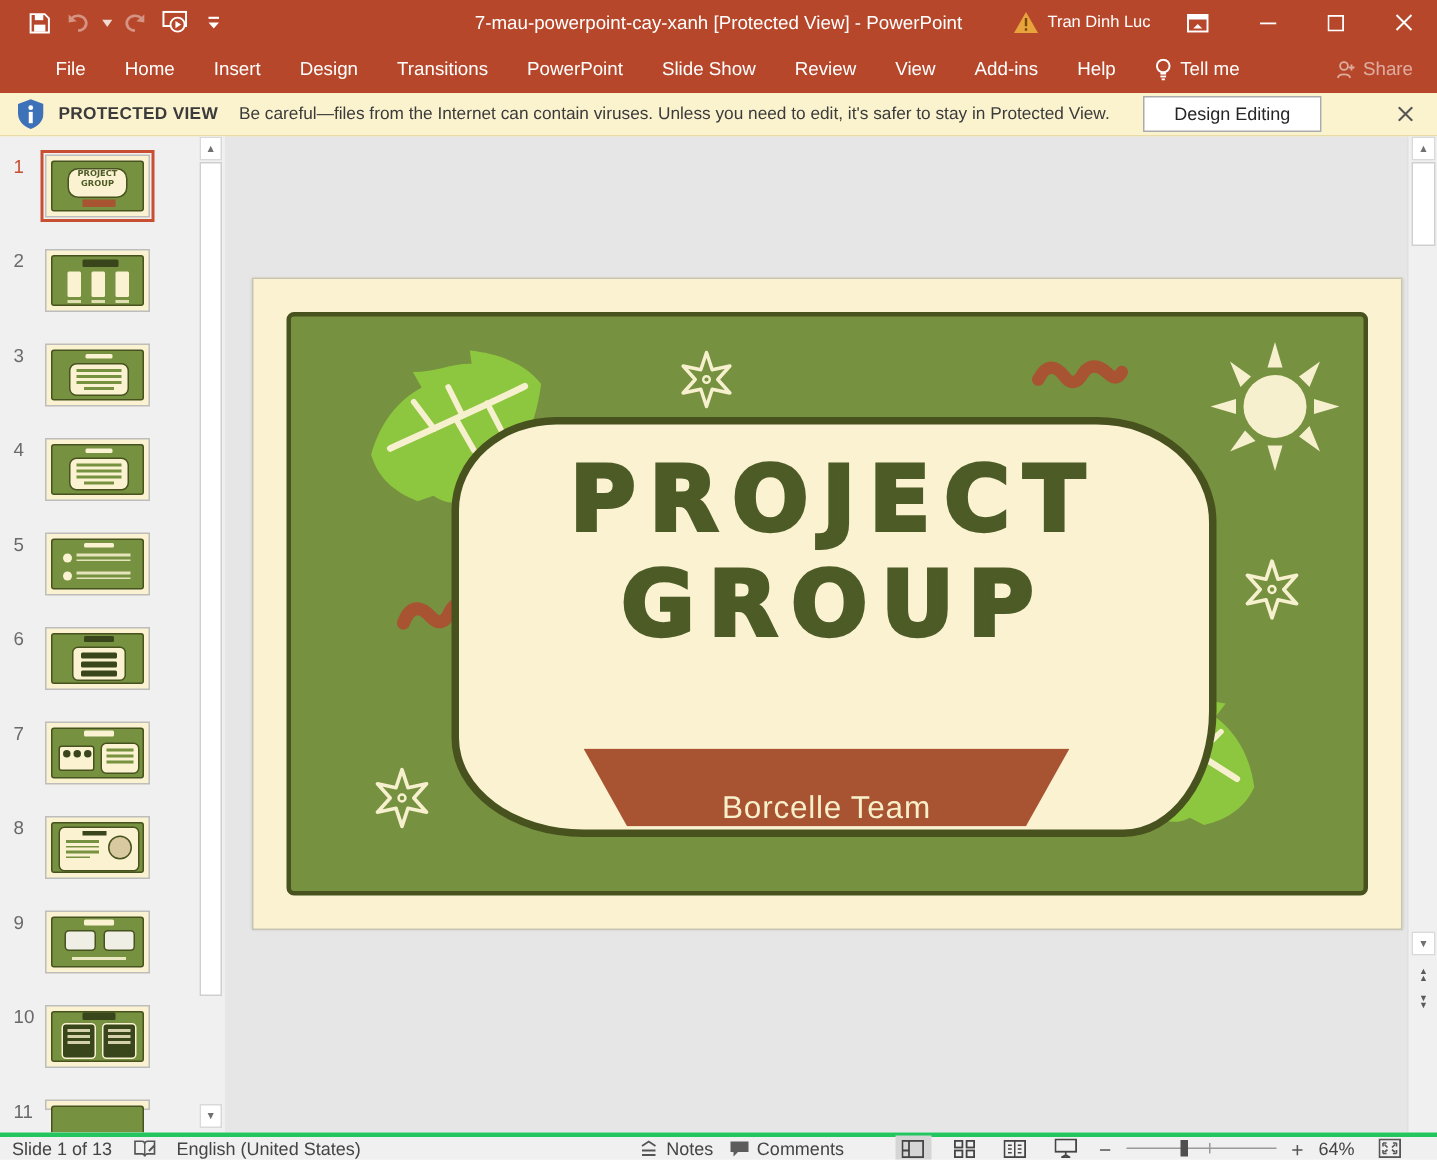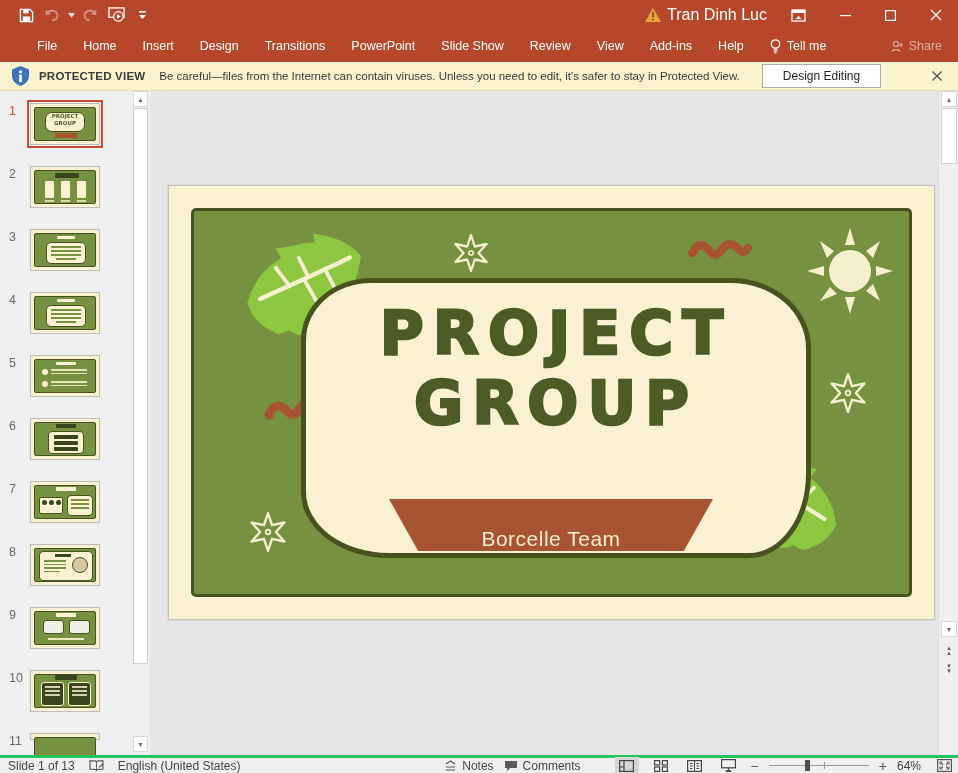--- a/index.html
+++ b/index.html
@@ -23,21 +23,21 @@
   .app{position:relative;width:958px;height:773px;background:#fff;}
 
   
   .titlebar{position:absolute;left:0;top:0;width:958px;height:30px;background:var(--chrome-red);display:flex;align-items:center;color:#fff;}
   .qat{display:flex;align-items:center;gap:2px;padding-left:14px;}
   .qat .qbtn{width:24px;height:24px;display:flex;align-items:center;justify-content:center;}
   .qbtn.dim{opacity:.42;}
   .qat .mini-caret{width:10px;height:24px;display:flex;align-items:center;justify-content:center;opacity:.8;}
   .tb-title{position:absolute;left:0;right:0;text-align:center;font-size:12.5px;color:#fff;pointer-events:none;white-space:nowrap;}
   .tb-right{position:absolute;right:0;top:0;height:30px;display:flex;align-items:center;}
-  .tb-user{display:flex;align-items:center;gap:6px;font-size:16px;margin-right:14px;white-space:nowrap;}
+  .tb-user{display:flex;align-items:center;gap:6px;font-size:11px;margin-right:14px;white-space:nowrap;}
   .winbtn{width:45px;height:30px;display:flex;align-items:center;justify-content:center;}
   .rdo-btn{width:34px;height:30px;display:flex;align-items:center;justify-content:center;margin-right:8px;}
 
   
   .tabs{position:absolute;left:0;top:30px;width:958px;height:32px;background:var(--chrome-red);display:flex;align-items:center;color:#fff;}
   .tab{padding:0 13px;height:32px;display:flex;align-items:center;font-size:12.5px;white-space:nowrap;cursor:default;}
   .tellme{display:flex;align-items:center;gap:6px;padding:0 13px;height:32px;font-size:12.5px;}
   .tabs-spacer{flex:1;}
   .share{display:flex;align-items:center;gap:5px;padding:0 16px;opacity:.55;font-size:12.5px;}
 
@@ -78,21 +78,21 @@
 
   
   .vscroll{position:relative;width:20px;height:664px;background:#F0F0F0;border-left:1px solid #E0E0E0;flex:none;}
   .vs-btn{position:absolute;left:2px;width:16px;height:16px;background:#fff;border:1px solid #D9D9D9;display:flex;align-items:center;justify-content:center;color:#707070;font-size:7px;}
   .vs-thumb{position:absolute;left:2px;top:17px;width:16px;height:56px;background:#fff;border:1px solid #CFCFCF;}
   .vs-nav{position:absolute;left:2px;width:16px;height:15px;display:flex;flex-direction:column;align-items:center;justify-content:center;color:#5A5A5A;font-size:6px;line-height:5px;}
 
   
   .statusbar{position:absolute;left:0;top:755px;width:958px;height:18px;background:var(--status-bg);border-top:3px solid #22c55e;display:flex;align-items:center;color:#444;font-size:12px;}
   .sb-left{display:flex;align-items:center;gap:14px;padding-left:8px;}
-  .sb-right{margin-left:auto;display:flex;align-items:center;gap:10px;padding-right:6px;}
+  .sb-right{margin-left:auto;display:flex;align-items:center;gap:10px;padding-right:24px;}
   .sb-item{display:flex;align-items:center;gap:5px;white-space:nowrap;}
   .viewbtn{width:24px;height:17px;display:flex;align-items:center;justify-content:center;}
   .viewbtn.active{background:#D5D5D5;}
   .zoom-track{position:relative;width:100px;height:17px;display:flex;align-items:center;}
   .zoom-line{position:absolute;left:0;right:0;top:8px;height:1px;background:#9A9A9A;}
   .zoom-tick{position:absolute;left:55px;top:5px;width:1px;height:7px;background:#9A9A9A;}
   .zoom-thumb{position:absolute;left:36px;top:3px;width:5px;height:11px;background:#4F4F4F;}
   svg{display:block;}
 </style>
 </head>
@@ -133,20 +133,21 @@
             <path d="M9.5 7.5 L13.5 10 L9.5 12.5 Z" fill="#fff"></path>
           </svg>
       </div>
       <div class="qbtn">
         <svg width="9" height="9" viewBox="0 0 9 9">
             <rect x="1" y="0" width="7" height="1.6" fill="#fff"></rect>
             <path d="M1 4 L8 4 L4.5 8 Z" fill="#fff"></path>
           </svg>
       </div>
     </div>
+    <div class="tb-title">7-mau-powerpoint-cay-xanh [Protected View]  -  PowerPoint</div>
     <div class="tb-right">
       <div class="tb-user">
         <span>
           <svg width="16" height="14" viewBox="0 0 16 14">
               <path d="M8 0 L16 14 L0 14 Z" fill="#E8A33D"></path>
               <rect x="7.2" y="4" width="1.6" height="5.5" fill="#7A4A00"></rect>
               <rect x="7.2" y="10.8" width="1.6" height="1.7" fill="#7A4A00"></rect>
             </svg>
         </span>
         <span>Tran Dinh Luc</span>

